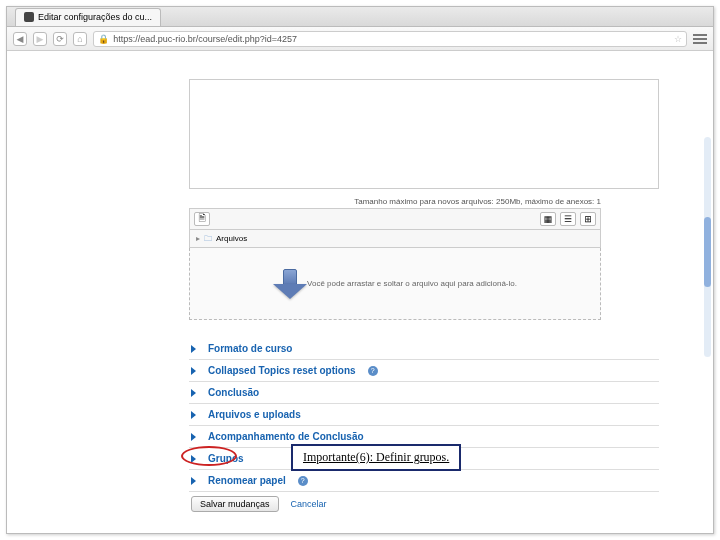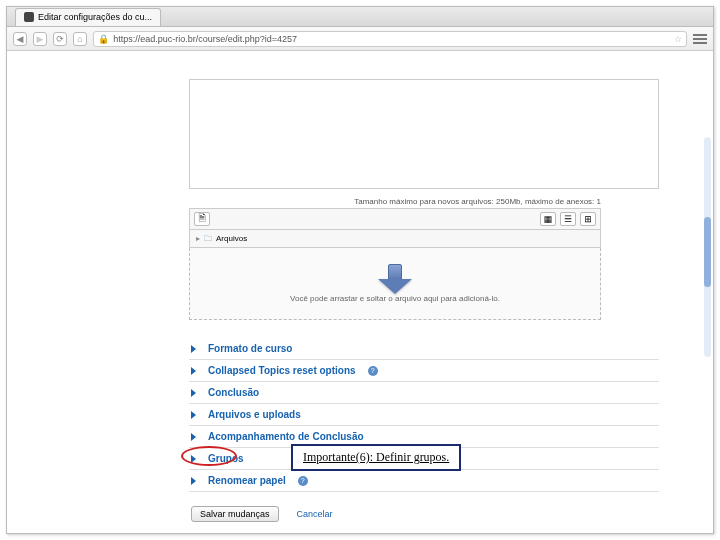--- a/index.html
+++ b/index.html
@@ -27,33 +27,33 @@
   .label-col { position:absolute; left:-3px; top:8px; width:62px; text-align:right; font-size:8px; font-weight:bold; color:#333; line-height:1.2;}
   .field-block { position:relative; margin-top:4px; }
   .summary-box { border:1px solid #ccc; background:#fff; height:110px; width:470px; resize:none; }
   .file-area { position:relative; width:412px; margin-top:6px; }
   .file-hint { text-align:right; font-size:8px; color:#555; margin-bottom:2px;}
   .file-toolbar { border:1px solid #ccc; background:#f7f7f7; height:22px; display:flex; align-items:center; padding:0 4px; gap:4px;}
   .file-toolbar .btn { border:1px solid #bbb; background:#fff; border-radius:2px; width:16px; height:14px; display:flex; align-items:center; justify-content:center; font-size:9px;}
   .file-toolbar .spacer { flex:1; }
   .file-path { border:1px solid #ccc; border-top:none; background:#f7f7f7; height:18px; display:flex; align-items:center; padding:0 6px; font-size:8px; gap:4px; }
   .folder-icon { color:#5a8dc8; }
-  .dropzone { border:1px dashed #bbb; border-top:none; height:72px; display:flex; flex-direction:column; align-items:center; justify-content:center; gap:0; background:#fafafa;}
+  .dropzone { border:1px dashed #bbb; border-top:none; height:72px; display:flex; flex-direction:row; align-items:center; justify-content:center; gap:0; background:#fafafa;}
   .arrow-down { width:34px; height:30px; position:relative; }
   .arrow-down .stem { position:absolute; left:10px; top:0; width:14px; height:16px; background:linear-gradient(#8aa5d4,#5e7cb5); border:1px solid #4a6aa0; border-radius:2px 2px 0 0;}
   .arrow-down .head { position:absolute; top:15px; left:0; width:0; height:0; border-left:17px solid transparent; border-right:17px solid transparent; border-top:15px solid #5e7cb5; filter:drop-shadow(0 1px 1px rgba(0,0,0,0.25)); }
   .dropzone-text { font-size:8px; color:#666; }
   .help-icon { display:inline-block; width:10px; height:10px; border-radius:50%; background:#5a8dc8; color:#fff; font-size:7px; text-align:center; line-height:10px; }
   .sections { margin-top:18px; width:470px; }
   .sec { border-bottom:1px solid #ddd; padding:5px 2px; display:flex; align-items:center; gap:12px; position:relative; }
   .caret { width:0; height:0; border-top:4px solid transparent; border-bottom:4px solid transparent; border-left:5px solid #1863b0; }
   .sec-link { color:#1863b0; font-weight:bold; font-size:10px; text-decoration:none; }
   .circle-highlight { position:absolute; left:-8px; top:-2px; width:56px; height:20px; border:2px solid #c22; border-radius:50%; pointer-events:none; }
   .callout { position:absolute; left:102px; top:-4px; background:#fff; border:2px solid #1a2a6c; padding:4px 10px; font-size:12px; font-family:"Times New Roman",serif; white-space:nowrap; text-decoration:underline; color:#000; }
-  .action-row { margin-top:14px; display:flex; align-items:center; gap:18px; padding-left:2px;}
+  .action-row { margin-top:4px; display:flex; align-items:center; gap:12px; padding-left:2px;}
   .save-btn { background:linear-gradient(#fdfdfd,#e6e6e6); border:1px solid #aaa; border-radius:3px; padding:2px 8px; font-size:9px; cursor:pointer;}
   .cancel-link { color:#1863b0; font-size:9px; text-decoration:none;}
   .vscroll { position:absolute; right:2px; top:130px; width:7px; height:220px; background:#d0dff0; border-radius:4px; opacity:0.6;}
   .vscroll-thumb { position:absolute; right:2px; top:210px; width:7px; height:70px; background:#7aa3d8; border-radius:4px; opacity:0.8;}
   .page-label-row { position:relative; }
 </style>
 </head>
 <body>
 
 <div class="frame">

